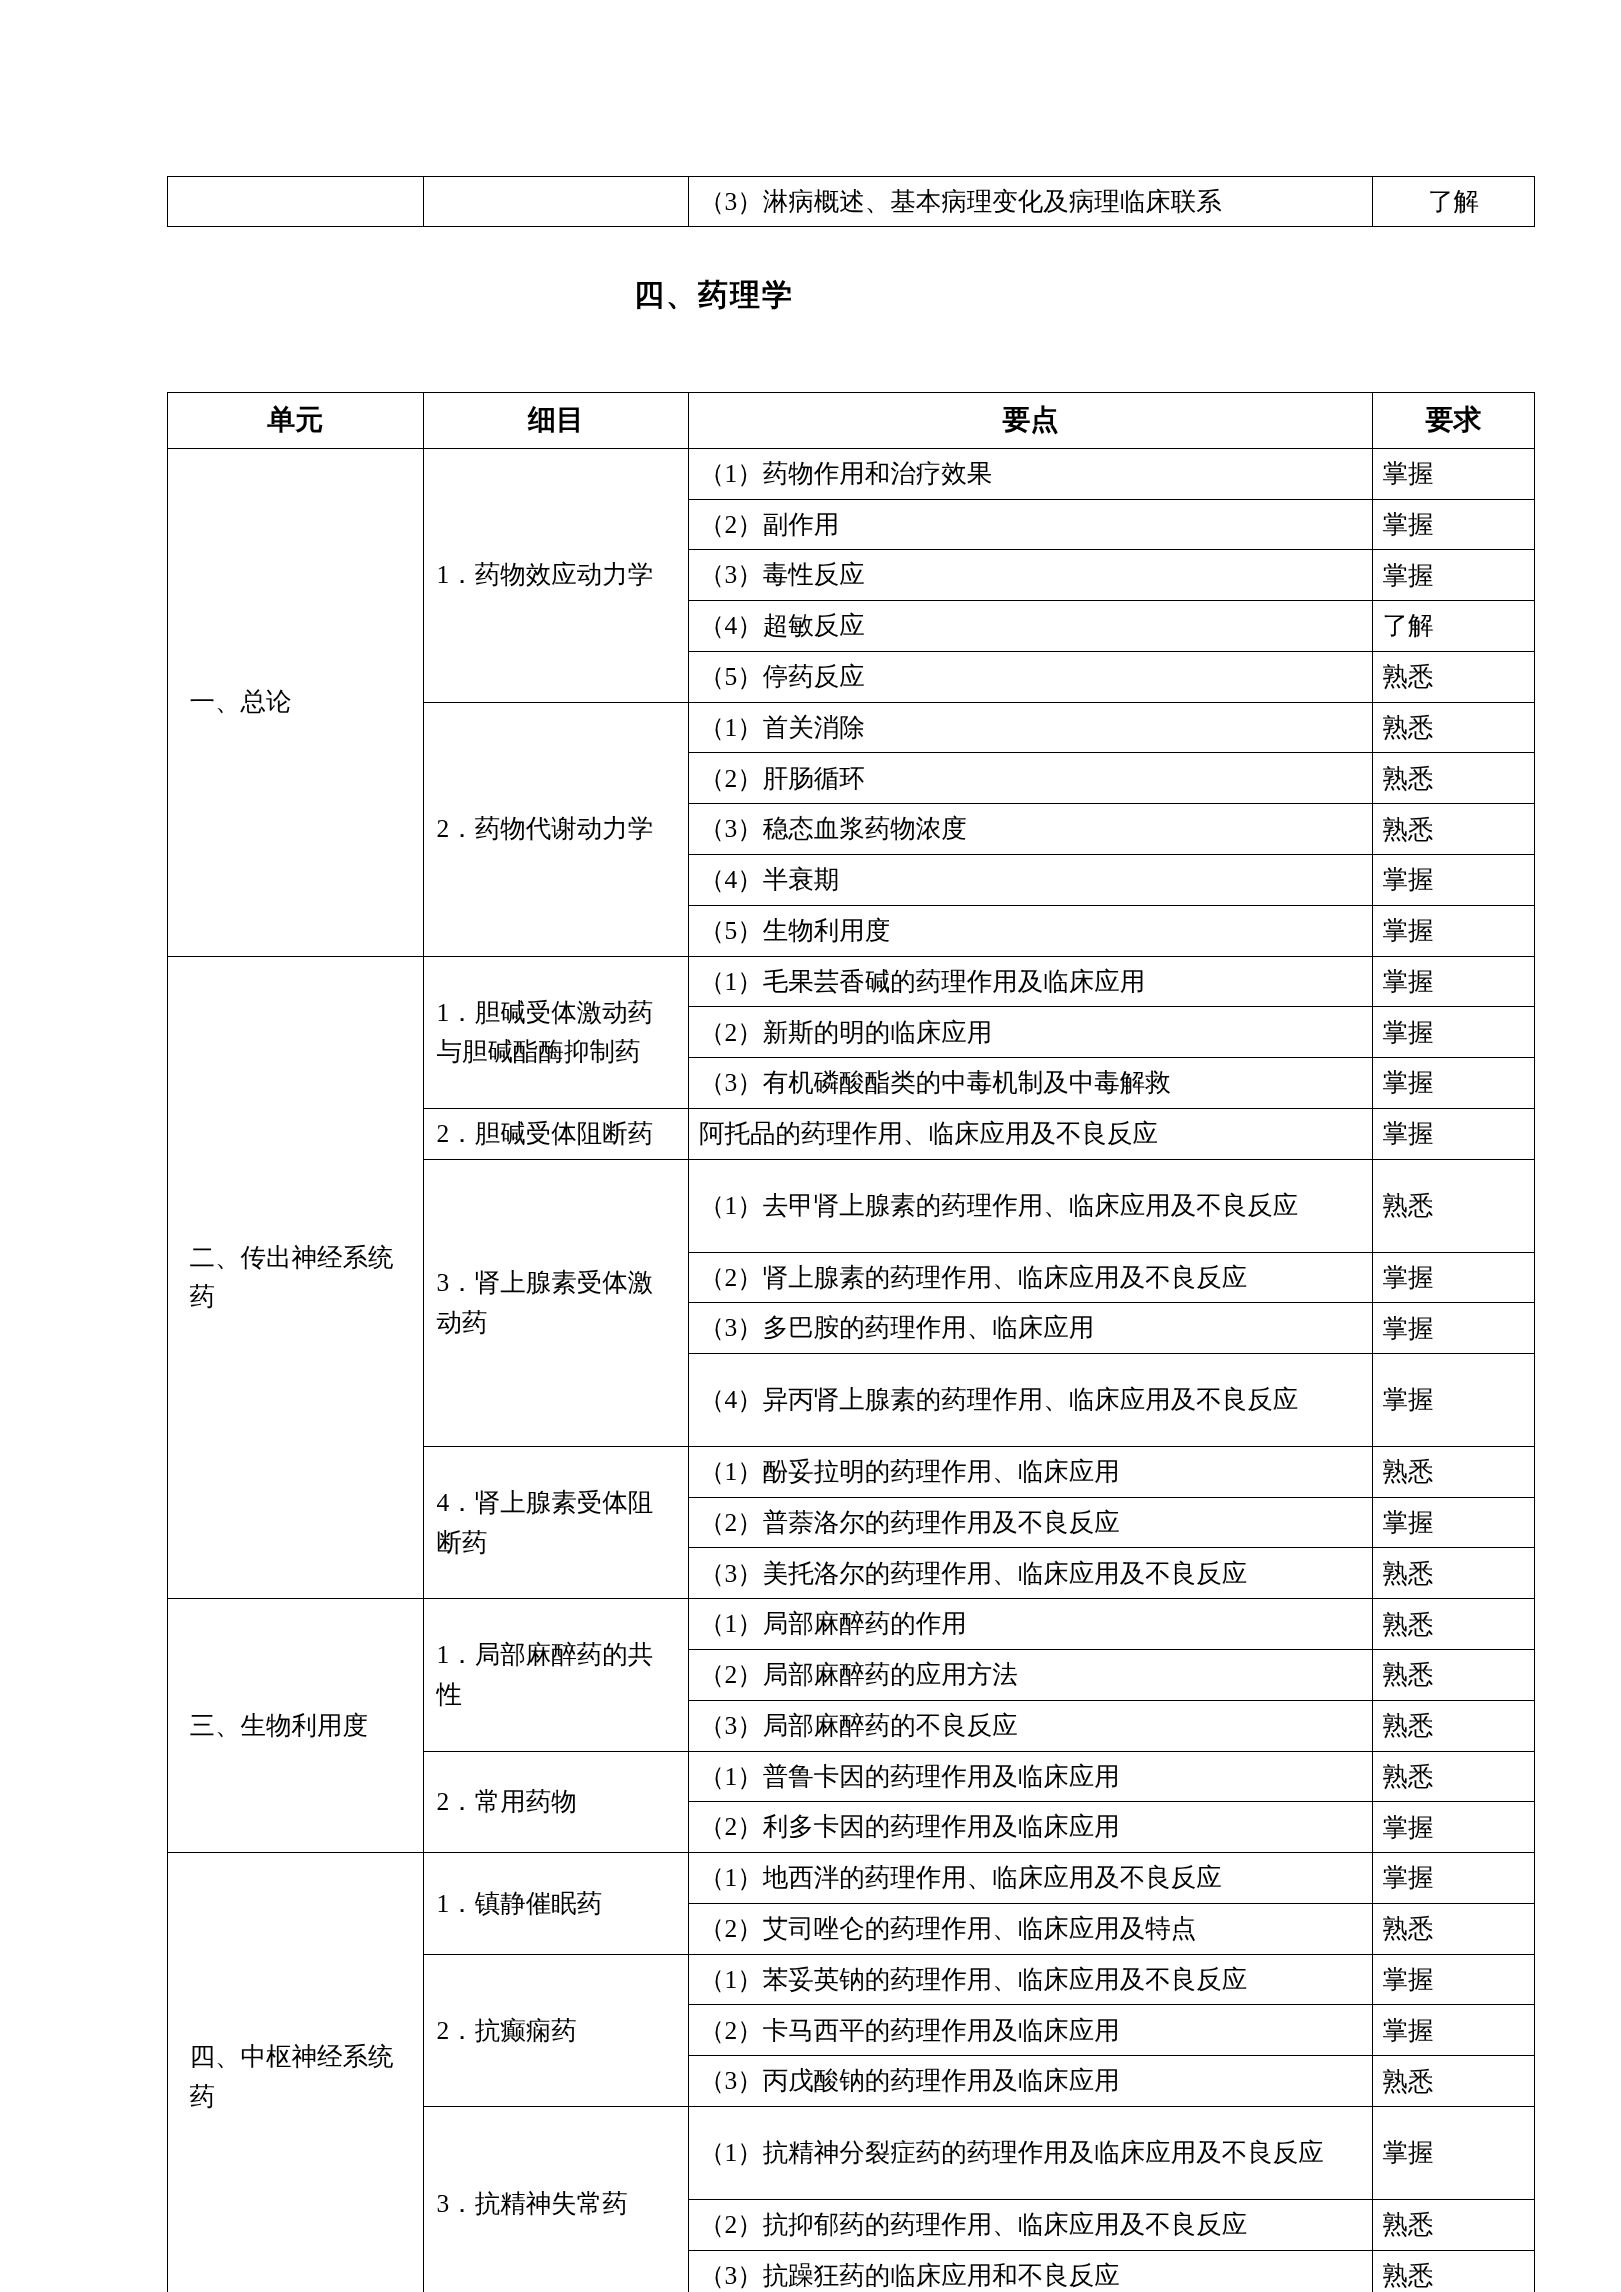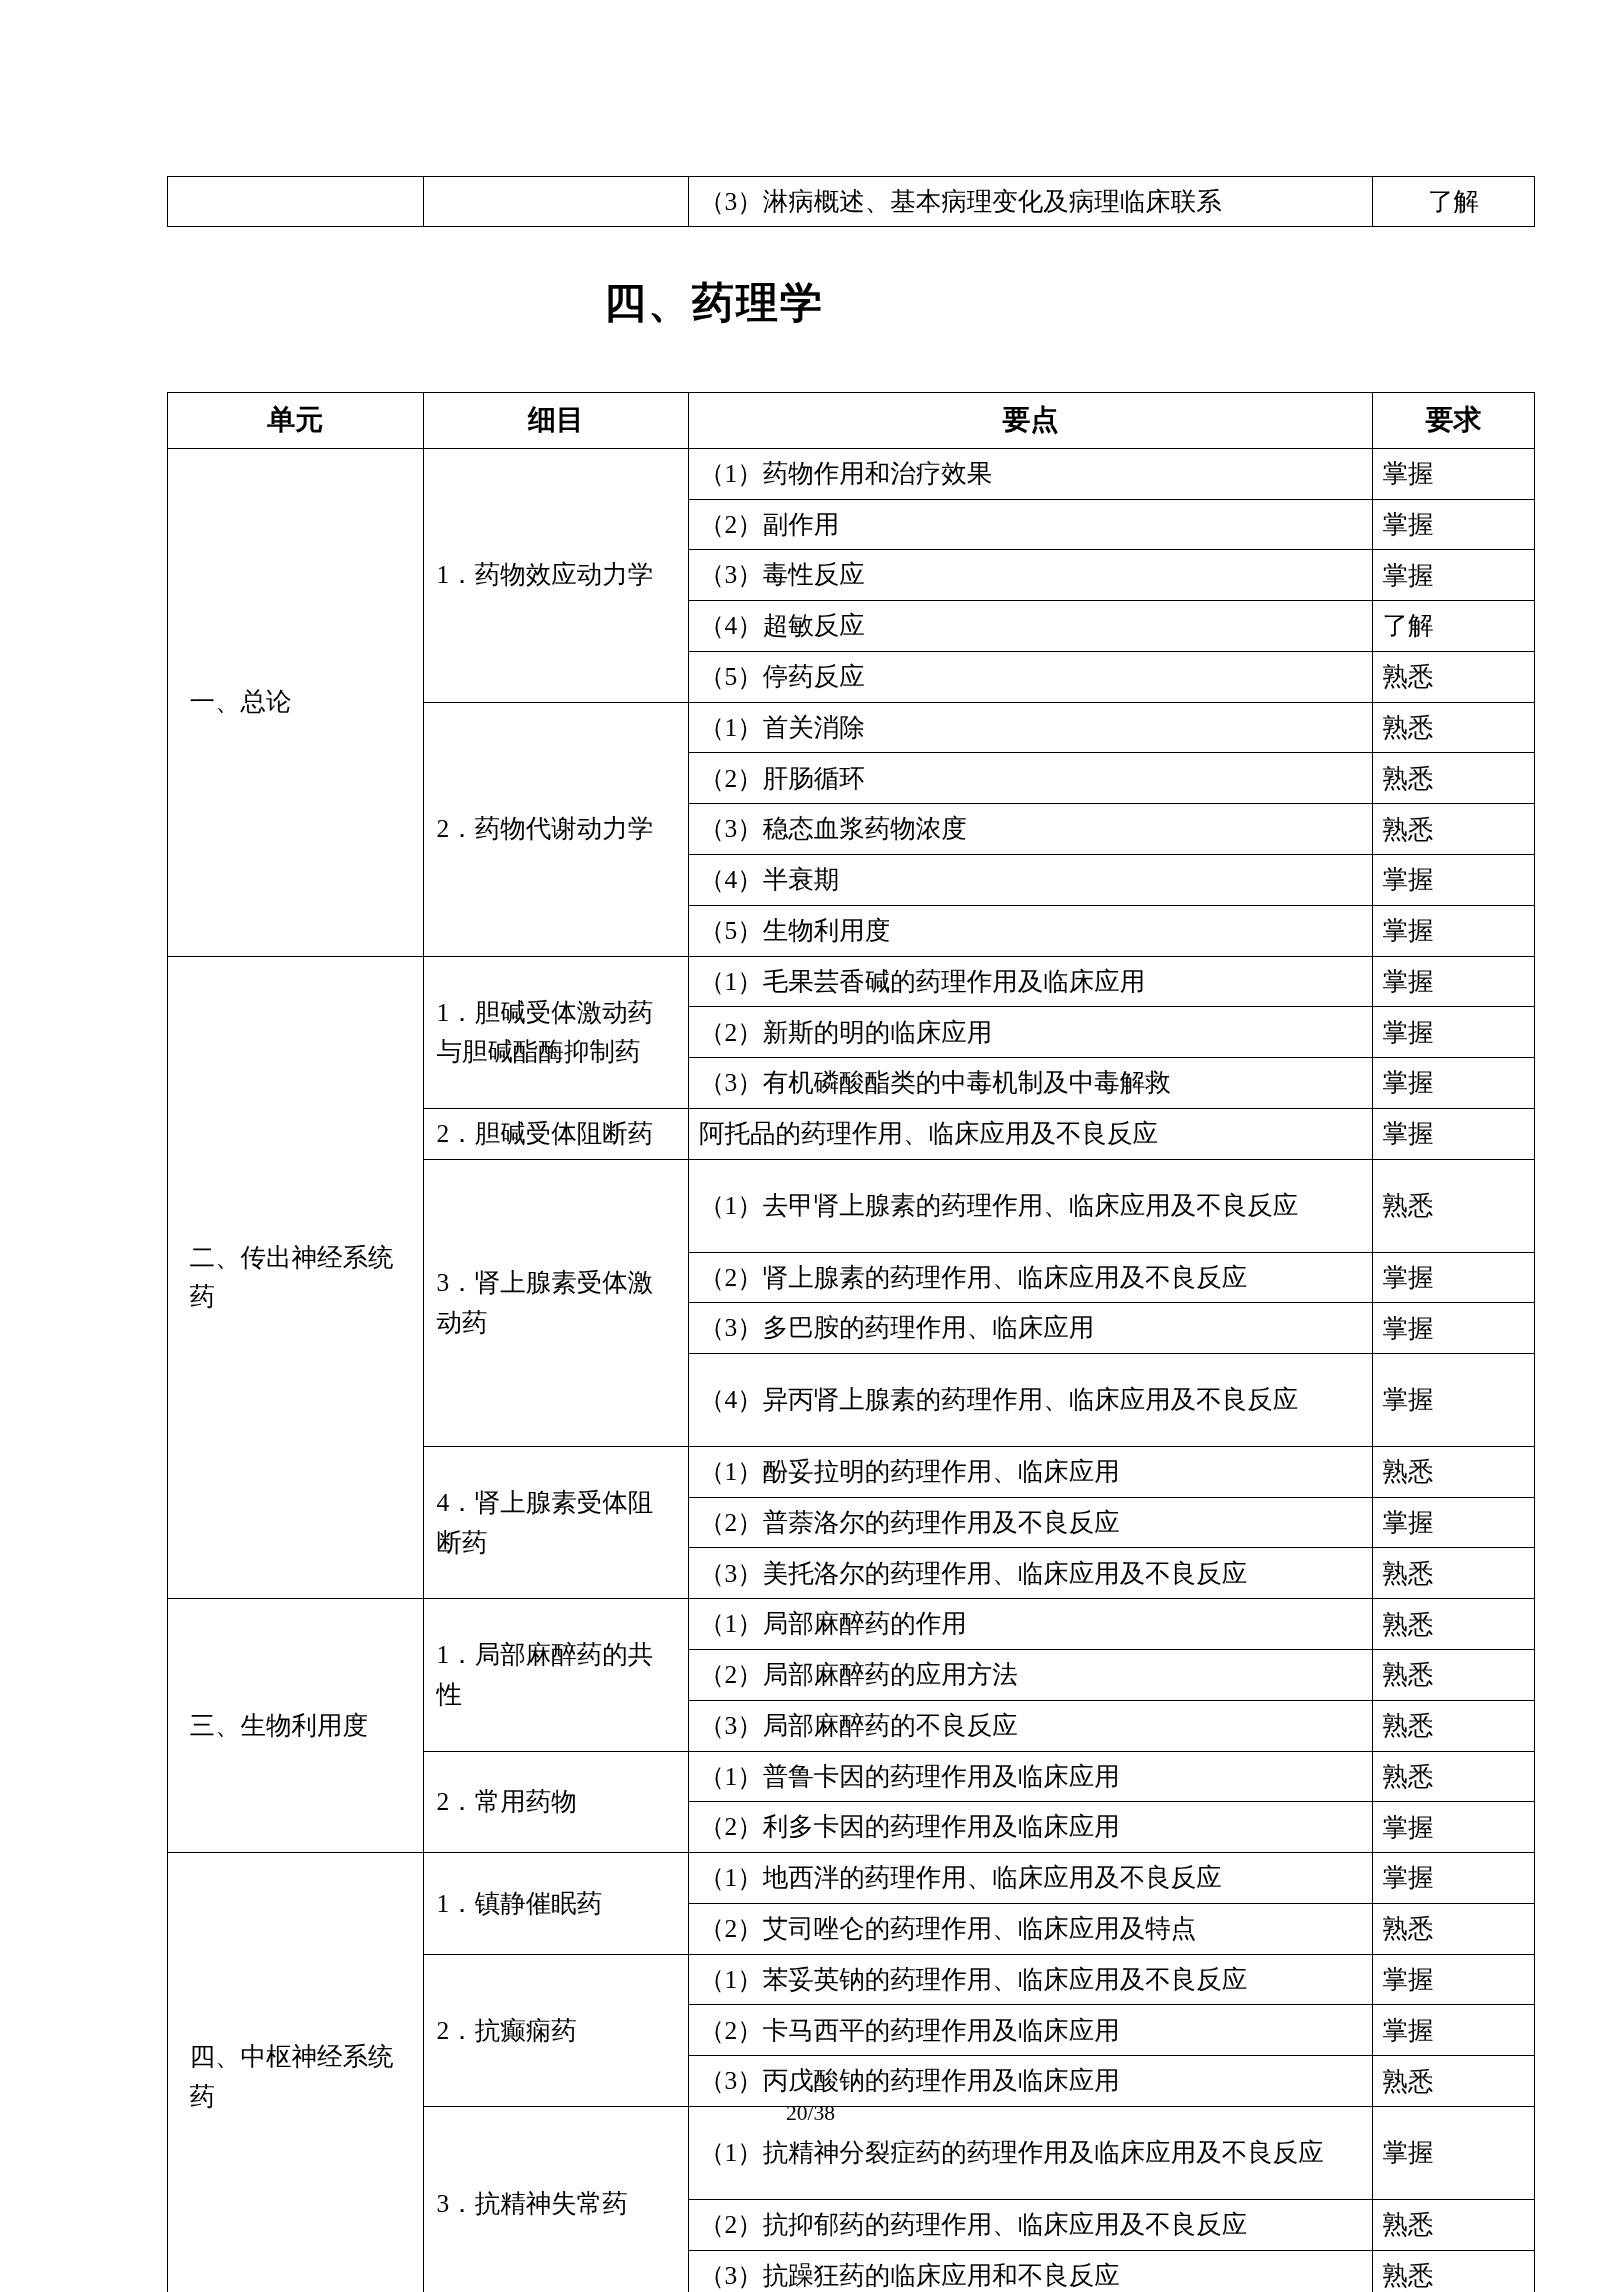--- a/index.html
+++ b/index.html
@@ -40,21 +40,21 @@
     vertical-align: middle;
   }
 
   
   .doc-title {
     position: absolute;
     left: 0;
     top: 275px;
     width: 1428px;
     text-align: center;
-    font-size: 42px;
+    font-size: 30px;
     font-weight: bold;
     letter-spacing: 2px;
     font-family: "Liberation Serif", "DejaVu Serif", serif;
   }
 
   
   .main-table {
     position: absolute;
     left: 167px;
     top: 392px;
@@ -293,16 +293,15 @@
           <td class="point-cell">（2）抗抑郁药的药理作用、临床应用及不良反应</td>
           <td class="req-cell">熟悉</td>
         </tr>
         <tr>
           <td class="point-cell">（3）抗躁狂药的临床应用和不良反应</td>
           <td class="req-cell">熟悉</td>
         </tr>
       </tbody>
   </table>
 
-  <div class="footer">20/38</div>
 
 </div>
 
 
 </body></html>

